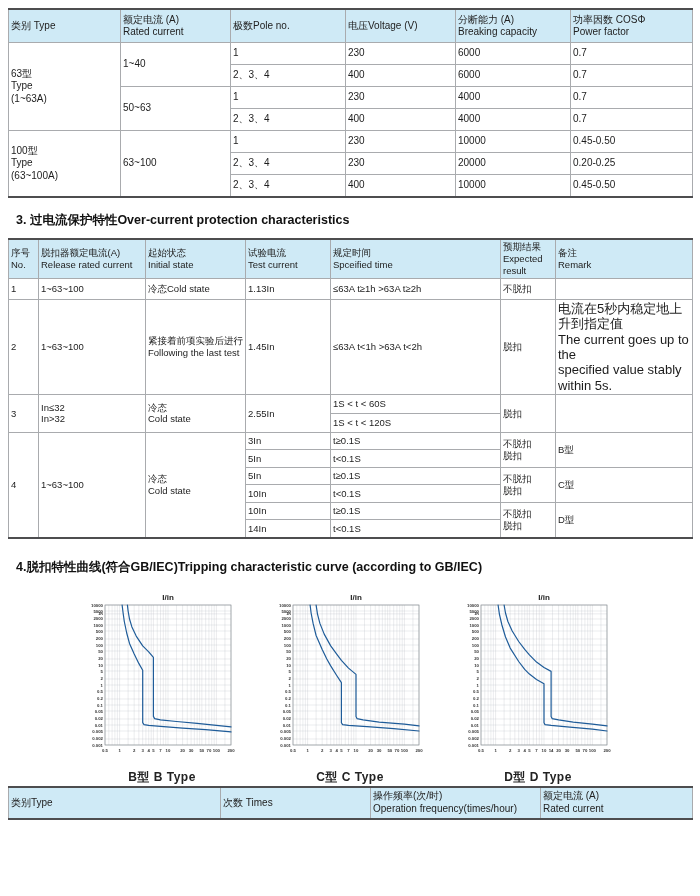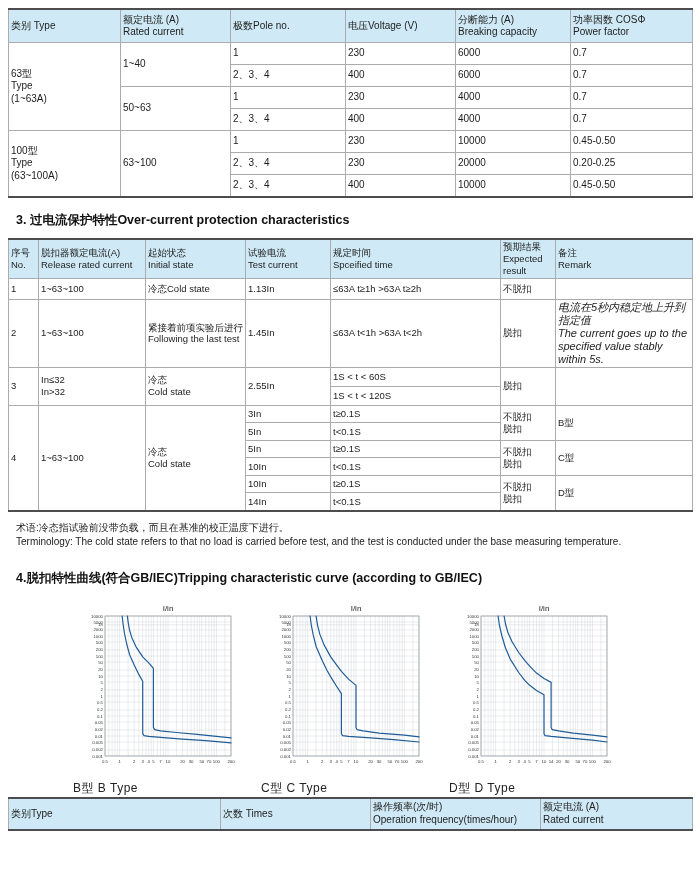--- a/index.html
+++ b/index.html
@@ -17,26 +17,26 @@
   table.t th{background:#cfeaf6;color:#222;}
   .t1{font-size:10px;}
   .t1 th{height:30px;}
   .t1 td{height:19px;}
   .t2{font-size:9.5px;}
   .t2 th{height:36px;}
   .t2 td.r1{height:18px;}
   .t2 td.r2{height:34px;}
   .t2 td.r3{height:16px;}
   .t2 td.r4{height:14.5px;}
-  .t2 .small{font-size:11px;line-height:1.18;font-style:italic;}
+  .t2 .small{font-size:13px;line-height:1.18;}
   .t3{font-size:10px;}
   .t3 th{height:28px;}
   .footnotes{margin:9px 0 0 8px;font-size:10px;line-height:1.45;color:#222;}
   .charts{display:flex;justify-content:center;gap:10px;margin-top:16px;width:684px;}
-  .chart-box{width:178px;text-align:left;}
+  .chart-box{width:178px;text-align:center;font-weight:bold;}
   .chart-caption{font-size:12px;color:#222;margin-top:3px;letter-spacing:.5px;}
   svg text{font-family:"Liberation Sans","DejaVu Sans",sans-serif;}
   .grid{stroke:#babfc4;stroke-width:0.3;}
   .frame{fill:none;stroke:#8d9296;stroke-width:0.7;}
   .tick{font-size:4.3px;fill:#333;}
   .ty{text-anchor:end;}
   .tx{text-anchor:middle;}
   .ctitle{font-size:8px;fill:#222;text-anchor:middle;}
   .curve{fill:none;stroke:#1f5c99;stroke-width:1.2;stroke-linejoin:round;stroke-linecap:round;}
 </style>
@@ -220,24 +220,20 @@
         <td class="r4" rowspan="2">不脱扣
 脱扣</td>
         <td class="r4" rowspan="2">D型</td>
       </tr>
       <tr>
         <td class="r4">14In</td>
         <td class="r4">t&lt;0.1S</td>
       </tr>
     </tbody>
   </table>
-  <div class="footnotes">
-    <div>术语:冷态指试验前没带负载，而且在基准的校正温度下进行。</div>
-    <div>Terminology: The cold state refers to that no load is carried before test, and the test is conducted under the base measuring temperature.</div>
-  </div>
 
   <div class="heading h4m">4.脱扣特性曲线(符合GB/IEC)Tripping characteristic curve (according to GB/IEC)</div>
   <div class="charts">
     <div class="chart-box">
       <div class="chart-svg-holder"><svg viewBox="0 0 178 170" width="178" height="170">
             <line class="grid" x1="32.00" y1="13" x2="32.00" y2="153"></line>
             <line class="grid" x1="35.83" y1="13" x2="35.83" y2="153"></line>
             <line class="grid" x1="39.08" y1="13" x2="39.08" y2="153"></line>
             <line class="grid" x1="41.88" y1="13" x2="41.88" y2="153"></line>
             <line class="grid" x1="44.36" y1="13" x2="44.36" y2="153"></line>

